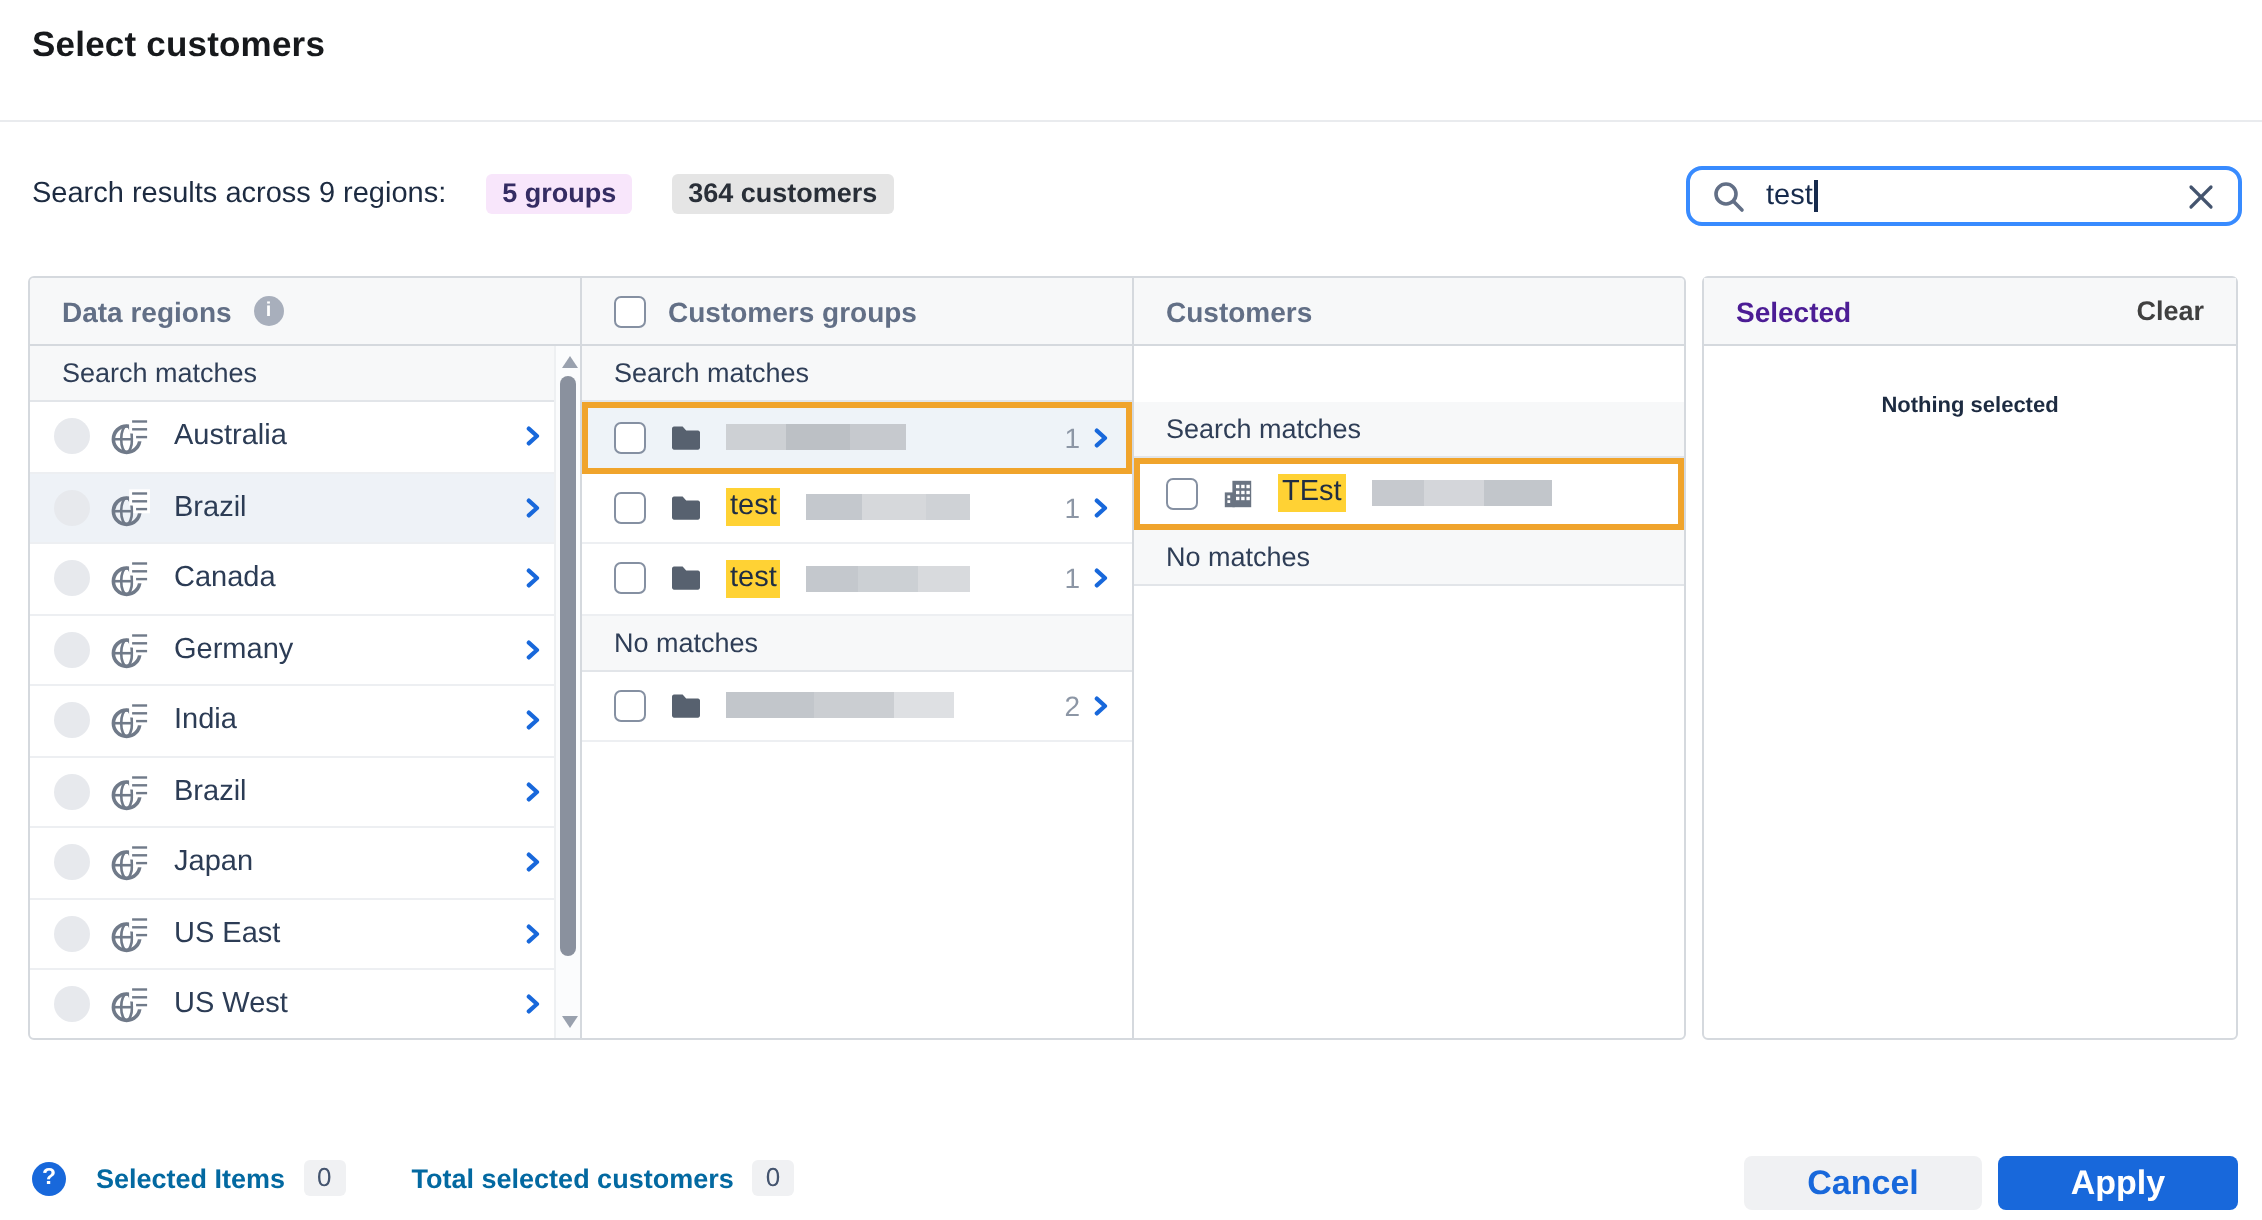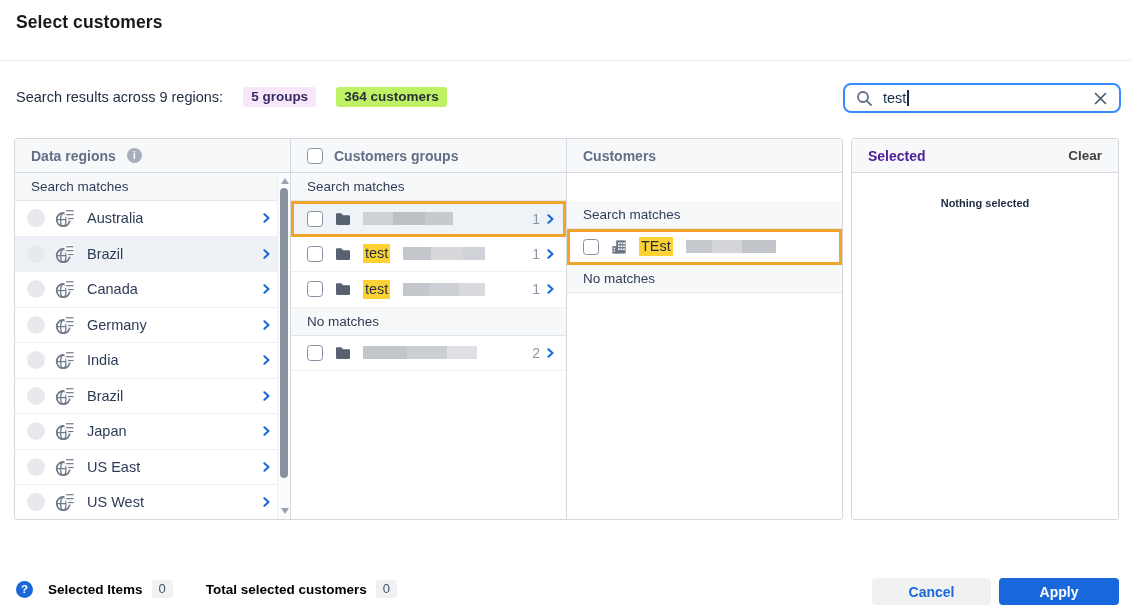--- a/index.html
+++ b/index.html
@@ -5,21 +5,21 @@
   * { margin:0; padding:0; box-sizing:border-box; }
   body { background:#fff; font-family:"Liberation Sans", sans-serif; }
   .page { position:relative; width:1131px; height:610px; background:#fff; overflow:hidden; color:#1d2b41; }
 
   .title { position:absolute; left:16px; top:12px; font-size:17.5px; font-weight:bold; color:#17191c; letter-spacing:.1px; }
   .top-divider { position:absolute; left:0; top:60px; width:1131px; height:1px; background:#e9ebee; }
 
   .meta { position:absolute; left:16px; top:85px; height:24px; display:flex; align-items:center; gap:20px; font-size:14.5px; color:#1d2b41; }
   .badge { padding:2px 8px 3px; border-radius:3px; font-size:13.5px; font-weight:bold; }
   .badge-purple { background:#f8e6fb; color:#352c63; }
-  .badge-gray { background:#bef264; color:#292f38; }
+  .badge-gray { background:#e5e5e5; color:#292f38; }
 
   .searchbox { position:absolute; left:843px; top:83px; width:278px; height:30px; border:2px solid #388bff; border-radius:8px; background:#fff; display:flex; align-items:center; padding:0 11px; }
   .search-text { font-size:14.5px; color:#172b4d; margin-left:10px; }
   .caret { width:1.5px; height:16px; background:#172b4d; margin-left:1px; animation: blink 1.1s steps(1) infinite; }
   @keyframes blink { 50% { opacity:0; } }
   .clear-x { margin-left:auto; display:flex; cursor:pointer; }
 
   .main { position:absolute; left:14px; top:138px; width:829px; height:382px; border:1px solid #d5d9de; border-radius:3px; background:#fff; display:flex; overflow:hidden; }
   .col { flex:1 1 0; position:relative; border-right:1px solid #d5d9de; display:flex; flex-direction:column; min-width:0; }
   .col:last-child { border-right:none;gap:28px; }
@@ -52,25 +52,25 @@
   .info { width:15px; height:15px; border-radius:50%; background:#a8afbc; color:#fff; font-size:10px; font-weight:bold; display:flex; align-items:center; justify-content:center; cursor:pointer; }
 
   .selected-panel { position:absolute; left:851px; top:138px; width:268px; height:382px; border:1px solid #d5d9de; border-radius:3px; background:#fff; }
   .sp-header { height:34px; background:#f7f8f9; border-bottom:1px solid #d5d9de; display:flex; align-items:center; padding:0 16px; }
   .sp-title { color:#4c1d95; font-weight:bold; font-size:14px; }
   .sp-clear { margin-left:auto; color:#404040; font-weight:bold; font-size:13.5px; cursor:pointer; }
   .sp-empty { margin-top:24px; text-align:center; font-weight:bold; font-size:11px; color:#1d2b41; }
 
   .footer { position:absolute; left:16px; top:580px; display:flex; align-items:center; }
   .help { width:17px; height:17px; border-radius:50%; background:#1868db; color:#fff; font-size:11.5px; font-weight:bold; display:flex; align-items:center; justify-content:center; cursor:pointer; }
-  .f-label { font-weight:bold; font-size:13.5px; color:#000000; margin-left:15px; }
+  .f-label { font-weight:bold; font-size:13.5px; color:#0369a1; margin-left:15px; }
   .f-badge { background:#f0f1f3; border-radius:3px; padding:1px 7px 2px; font-size:13px; color:#44546e; margin-left:9px; }
   .f-sp { width:18px; }
 
-  .btn { position:absolute; top:578px; height:27px; border:none; border-radius:4px; font-family:"Liberation Sans", sans-serif; font-size:14px; font-weight:bold; cursor:pointer; }
+  .btn { position:absolute; top:578px; height:27px; border:none; border-radius:4px; font-family:"Liberation Sans", sans-serif; font-size:17px; font-weight:bold; cursor:pointer; }
   .btn-cancel { left:872px; width:119px; background:#f0f1f3; color:#1868db; }
   .btn-apply { left:999px; width:120px; background:#1868db; color:#fff; }
 </style>
 </head>
 <body>
 
 <div class="page">
 
   <h1 class="title">Select customers</h1>
   <div class="top-divider"></div>

